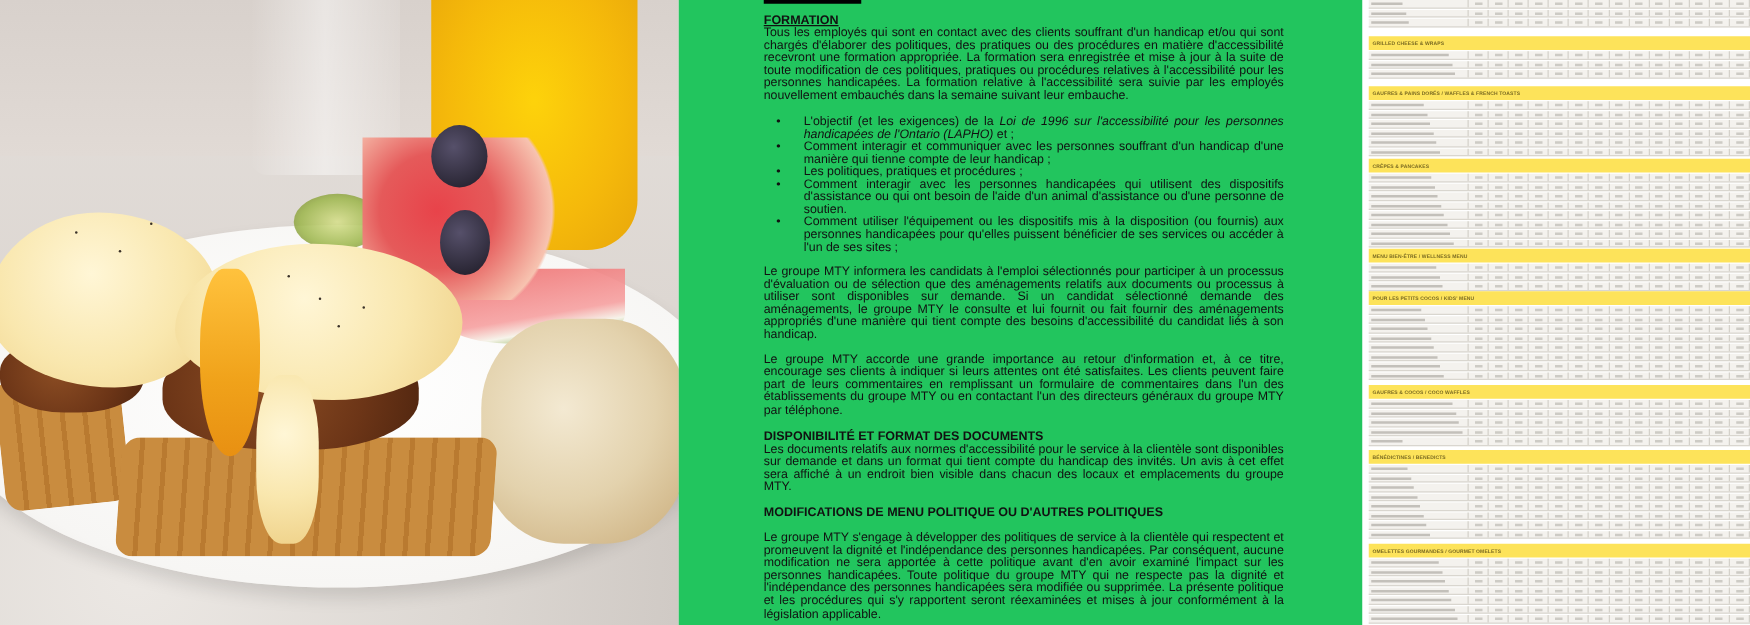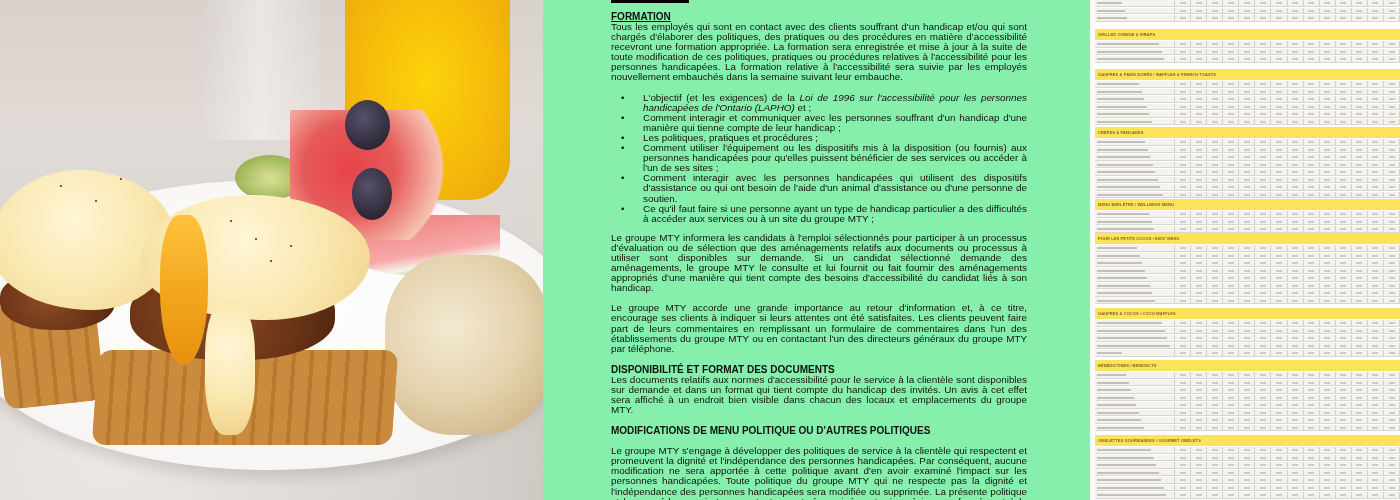--- a/index.html
+++ b/index.html
@@ -38,21 +38,21 @@
     background: radial-gradient(circle at 40% 40%, #8d4e24 0%, #6c3517 60%, #4f250f 100%); }
   .photo .sauce { position: absolute; border-radius: 48% 52% 45% 55% / 55% 50% 50% 45%;
     background: radial-gradient(circle at 45% 35%, #fff6d6 0%, #f9e7ae 55%, #efd28a 100%); }
   .photo .yolk { position: absolute; left: 160px; top: 215px; width: 48px; height: 150px; border-radius: 40% 40% 50% 50%;
     background: linear-gradient(180deg, #ffc23d 0%, #f0a21a 60%, #e89012 100%); }
   .photo .potatoes { position: absolute; left: 385px; top: 255px; width: 165px; height: 180px; border-radius: 40%;
     background: radial-gradient(circle at 40% 40%, #f3e9d2 0%, #e3d2ad 50%, #c9ab79 100%); }
   .photo .pepper { position: absolute; width: 2px; height: 2px; background: #3a3128; border-radius: 50%; }
 
   
-  .page { position: absolute; left: 543px; top: 0; width: 547px; height: 500px; background: #86efac; }
+  .page { position: absolute; left: 543px; top: 0; width: 547px; height: 500px; background: #22c55e; }
   .header-bar { position: absolute; left: 68px; top: 0; width: 78px; height: 3px; background: #000; }
   .doc { position: absolute; left: 68px; top: 11px; width: 416px; color: #111;
     font-size: 9.9px; line-height: 10.1px; text-align: justify; }
   .doc h2 { font-size: 10px; font-weight: bold; line-height: 11px; margin: 0; }
   .doc h2.u { text-decoration: underline; }
   .doc p { margin: 0; }
   .doc .gap { height: 10px; }
   .doc ul { list-style: none; margin: 0 0 0 32px; }
   .doc li { position: relative; padding-left: 0; }
   .doc li::before { content: "\2022"; position: absolute; left: -22px; top: 0; }
@@ -103,23 +103,22 @@
 <div class="page">
   <div class="header-bar"></div>
   <div class="doc">
     <h2 class="u">FORMATION</h2>
     <p>Tous les employés qui sont en contact avec des clients souffrant d'un handicap et/ou qui sont chargés d'élaborer des politiques, des pratiques ou des procédures en matière d'accessibilité recevront une formation appropriée. La formation sera enregistrée et mise à jour à la suite de toute modification de ces politiques, pratiques ou procédures relatives à l'accessibilité pour les personnes handicapées. La formation relative à l'accessibilité sera suivie par les employés nouvellement embauchés dans la semaine suivant leur embauche.</p>
     <div class="gap"></div>
     <ul>
       <li><span>L'objectif (et les exigences) de la </span><em>Loi de 1996 sur l'accessibilité pour les personnes handicapées de l'Ontario (LAPHO)</em><span> et ;</span></li>
       <li><span>Comment interagir et communiquer avec les personnes souffrant d'un handicap d'une manière qui tienne compte de leur handicap ;</span></li>
       <li><span>Les politiques, pratiques et procédures ;</span></li>
+      <li><span>Comment interagir avec les personnes handicapées qui utilisent des dispositifs d'assistance ou qui ont besoin de l'aide d'un animal d'assistance ou d'une personne de soutien.</span></li>
       <li><span>Comment utiliser l'équipement ou les dispositifs mis à la disposition (ou fournis) aux personnes handicapées pour qu'elles puissent bénéficier de ses services ou accéder à l'un de ses sites ;</span></li>
-      <li><span>Comment interagir avec les personnes handicapées qui utilisent des dispositifs d'assistance ou qui ont besoin de l'aide d'un animal d'assistance ou d'une personne de soutien.</span></li>
-      <li><span>Ce qu'il faut faire si une personne ayant un type de handicap particulier a des difficultés à accéder aux services ou à un site du groupe MTY ;</span></li>
     </ul>
     <div class="gap" style="height:9px"></div>
     <p>Le groupe MTY informera les candidats à l'emploi sélectionnés pour participer à un processus d'évaluation ou de sélection que des aménagements relatifs aux documents ou processus à utiliser sont disponibles sur demande. Si un candidat sélectionné demande des aménagements, le groupe MTY le consulte et lui fournit ou fait fournir des aménagements appropriés d'une manière qui tient compte des besoins d'accessibilité du candidat liés à son handicap.</p>
     <div class="gap"></div>
     <p>Le groupe MTY accorde une grande importance au retour d'information et, à ce titre, encourage ses clients à indiquer si leurs attentes ont été satisfaites. Les clients peuvent faire part de leurs commentaires en remplissant un formulaire de commentaires dans l'un des établissements du groupe MTY ou en contactant l'un des directeurs généraux du groupe MTY par téléphone.</p>
     <div class="gap"></div>
     <h2>DISPONIBILITÉ ET FORMAT DES DOCUMENTS</h2>
     <p>Les documents relatifs aux normes d'accessibilité pour le service à la clientèle sont disponibles sur demande et dans un format qui tient compte du handicap des invités. Un avis à cet effet sera affiché à un endroit bien visible dans chacun des locaux et emplacements du groupe MTY.</p>
     <div class="gap"></div>
     <h2>MODIFICATIONS DE MENU POLITIQUE OU D'AUTRES POLITIQUES</h2>

